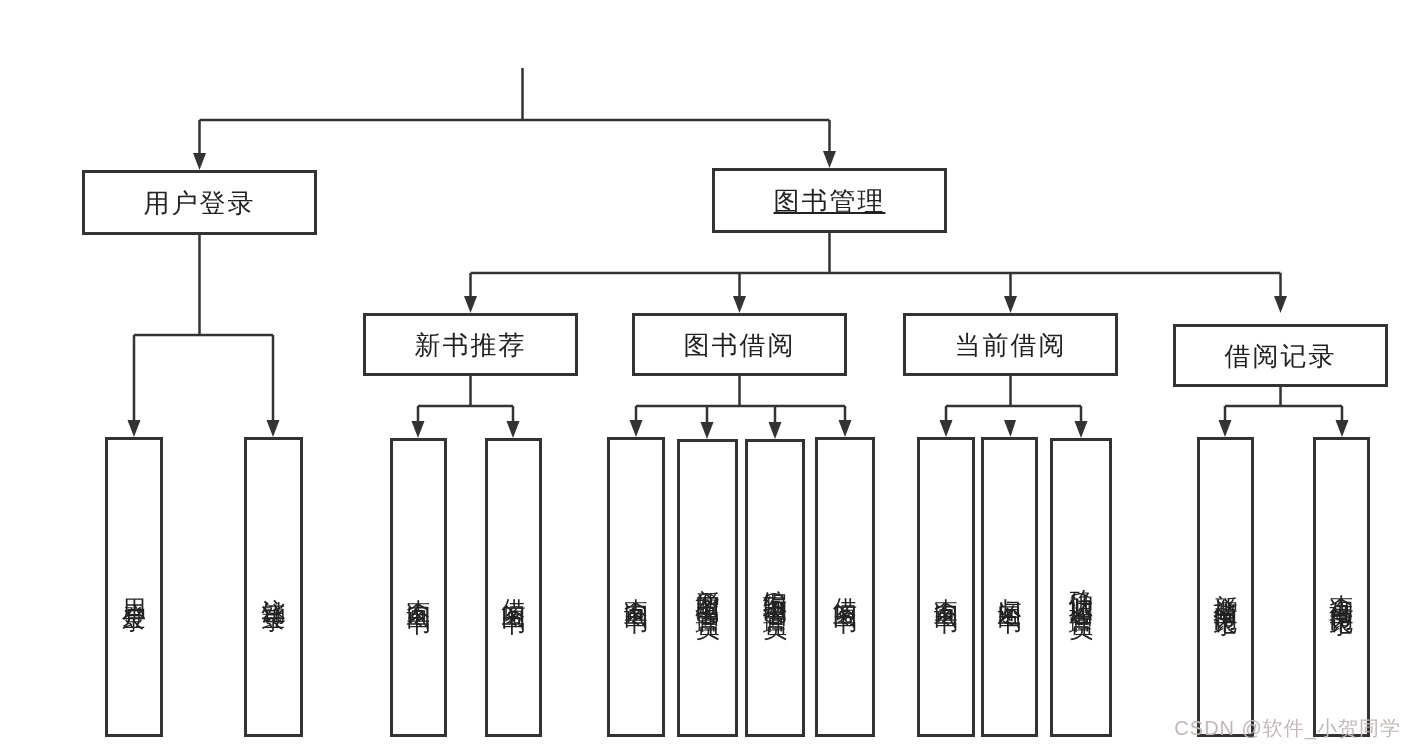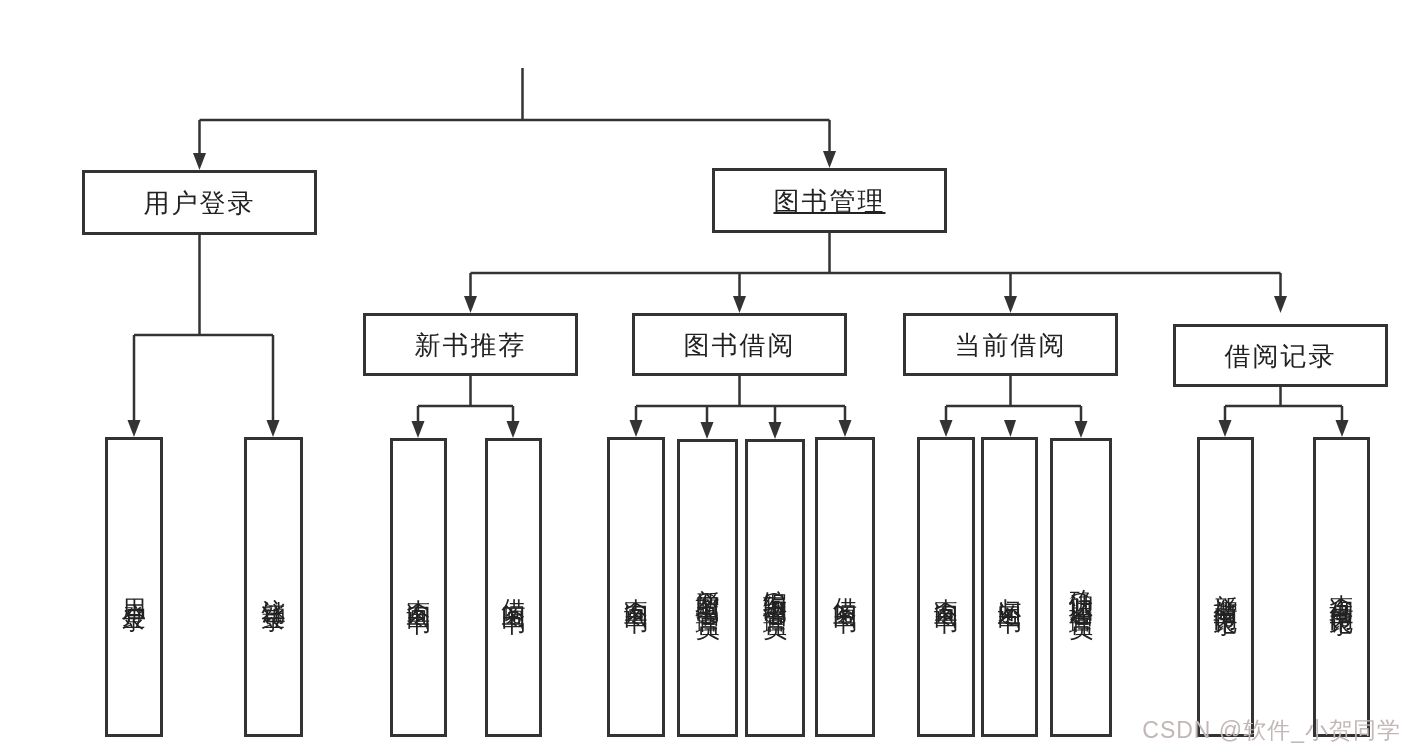--- a/index.html
+++ b/index.html
@@ -61,21 +61,21 @@
   #n-bb-borrow      { left: 815px;  top: 437px; width: 60px;   height: 300px; }
   #n-cb-query       { left: 917px;  top: 437px; width: 58px;   height: 300px; }
   #n-cb-return      { left: 981px;  top: 437px; width: 57px;   height: 300px; }
   #n-cb-confirm     { left: 1050px; top: 438px; width: 62px;   height: 299px; }
   #n-br-add         { left: 1197px; top: 437px; width: 57px;   height: 300px; }
   #n-br-query       { left: 1313px; top: 437px; width: 57px;   height: 300px; }
   #watermark {
     position: absolute;
     right: 4px;
     top: 715px;
-    font-size: 23px;
+    font-size: 20px;
     letter-spacing: 1px;
     color: #c2b6b6;
     z-index: 3;
   }
   .wire { stroke: #333333; stroke-width: 2.5; fill: none; }
   .ahead { fill: #333333; stroke: none; }
 </style>
 </head>
 <body>
 

